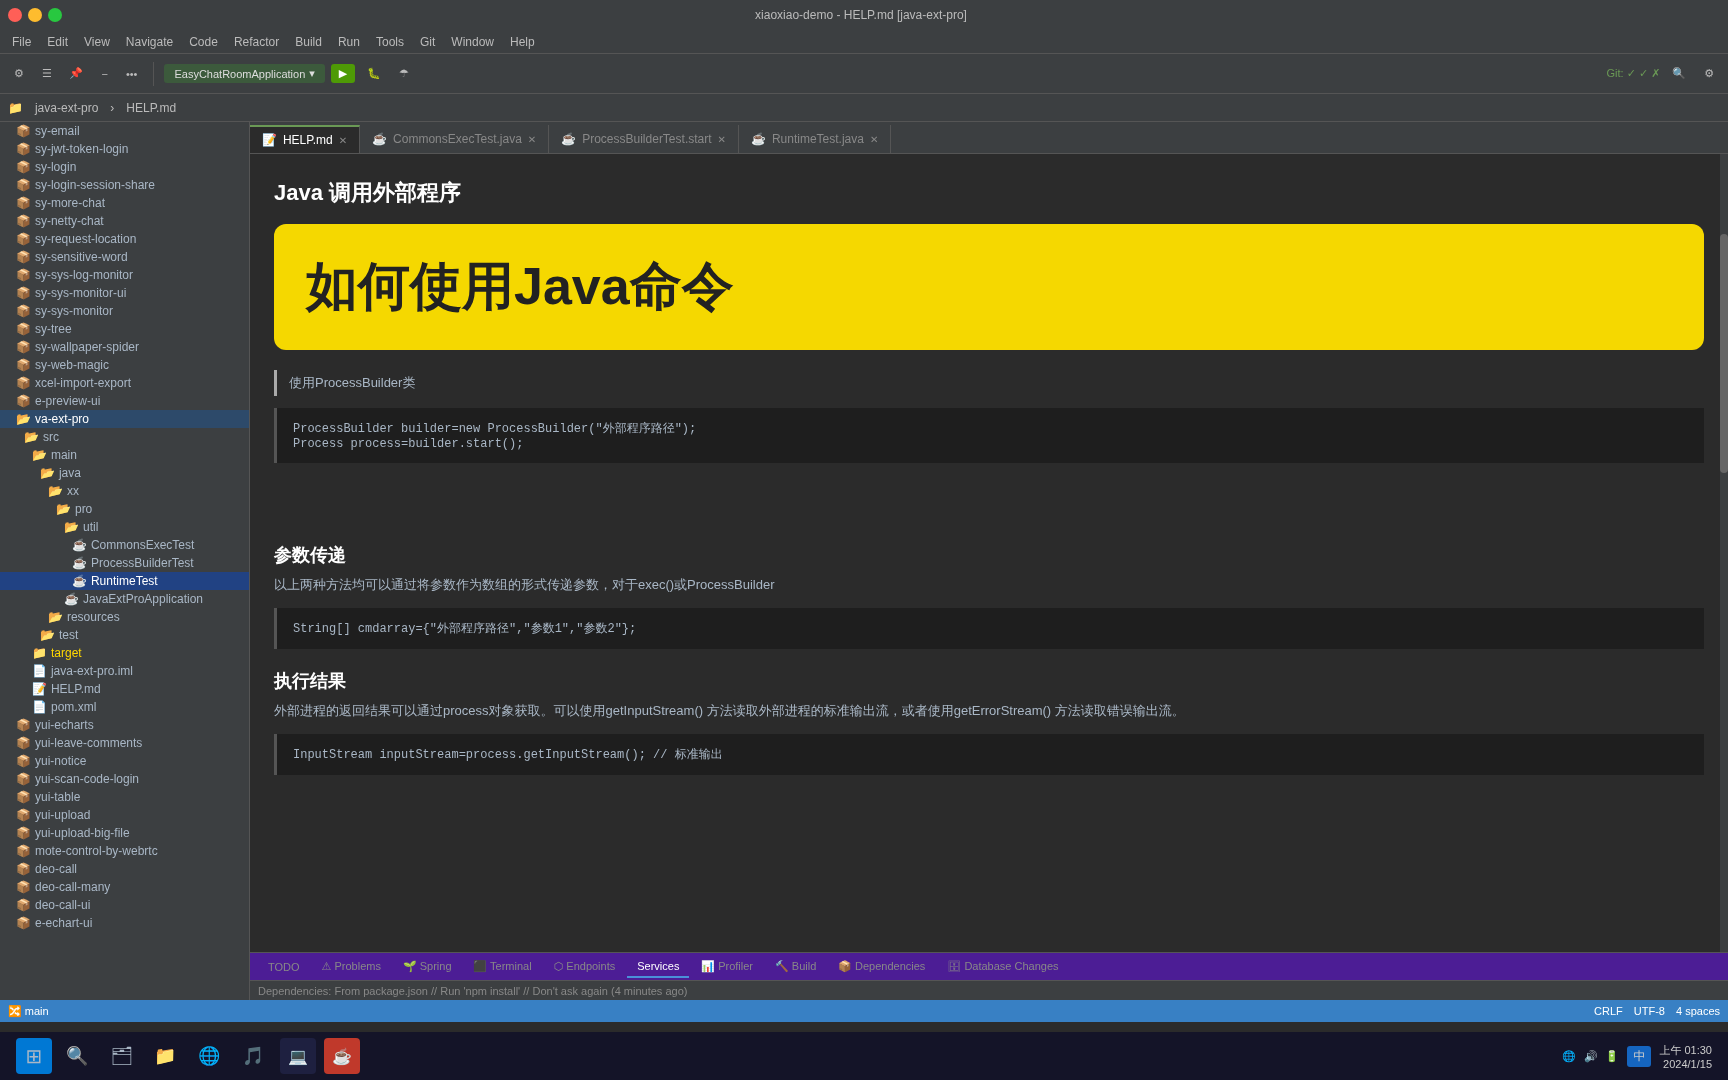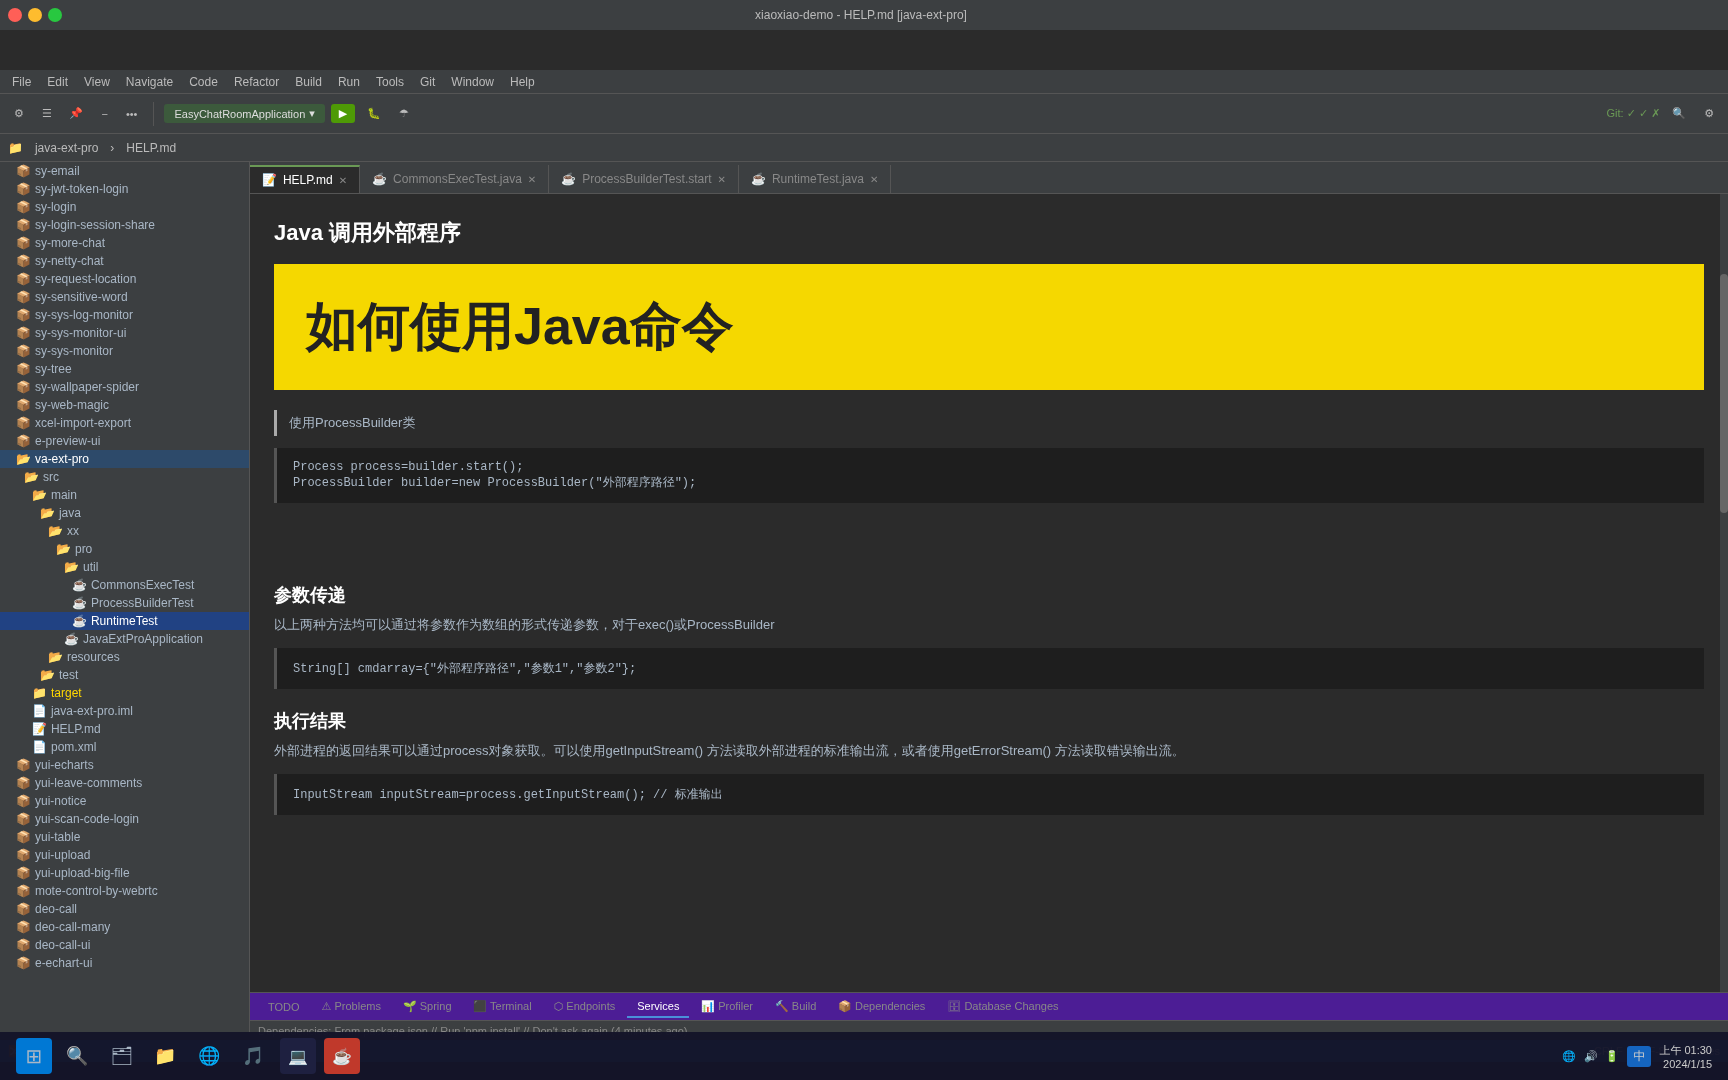--- a/index.html
+++ b/index.html
@@ -25,21 +25,20 @@
     
     #menu-bar {
       height: 24px;
       background: #3c3f41;
       display: flex;
       align-items: center;
       padding: 0 4px;
       font-size: 12px;
       color: #bbbbbb;
       border-bottom: 1px solid #555;
-      margin-top: 40px;
     }
     #menu-bar span { padding: 2px 8px; cursor: pointer; }
 
     
     #toolbar {
       height: 40px;
       background: #3c3f41;
       display: flex;
       align-items: center;
       padding: 0 8px;
@@ -149,21 +148,21 @@
       font-weight: bold;
       color: #ffffff;
       margin-bottom: 16px;
     }
 
     
     .yellow-banner {
       background: #f5d800;
       padding: 28px 32px;
       margin-bottom: 20px;
-      border-radius: 0;
+      border-radius: 12px;
     }
     .yellow-banner .banner-text {
       font-size: 52px;
       font-weight: 900;
       color: #222;
       font-family: 'Microsoft YaHei', '微软雅黑', sans-serif;
     }
 
     .doc-text { color: #a9b7c6; font-size: 13px; margin-bottom: 8px; line-height: 1.6; }
 
@@ -554,22 +553,22 @@
 
       <div class="yellow-banner">
         <div class="banner-text">如何使用Java命令</div>
       </div>
 
       <div class="blockquote-note">
         <span>使用ProcessBuilder类</span>
       </div>
 
       <div class="code-block">
+        <div style="color:#a9b7c6;">ProcessBuilder builder=new ProcessBuilder("外部程序路径");</div>
         <div style="color:#a9b7c6;">Process process=builder.start();</div>
-        <div style="color:#a9b7c6;">ProcessBuilder builder=new ProcessBuilder("外部程序路径");</div>
       </div>
 
 
       <div style="margin-top: 80px;">
         <h2 style="font-size:18px;color:#fff;margin-bottom:8px;">参数传递</h2>
         <p class="doc-text">以上两种方法均可以通过将参数作为数组的形式传递参数，对于exec()或ProcessBuilder</p>
       </div>
 
       <div class="code-block">
         <div style="color:#a9b7c6;">String[] cmdarray={"外部程序路径","参数1","参数2"};</div>

